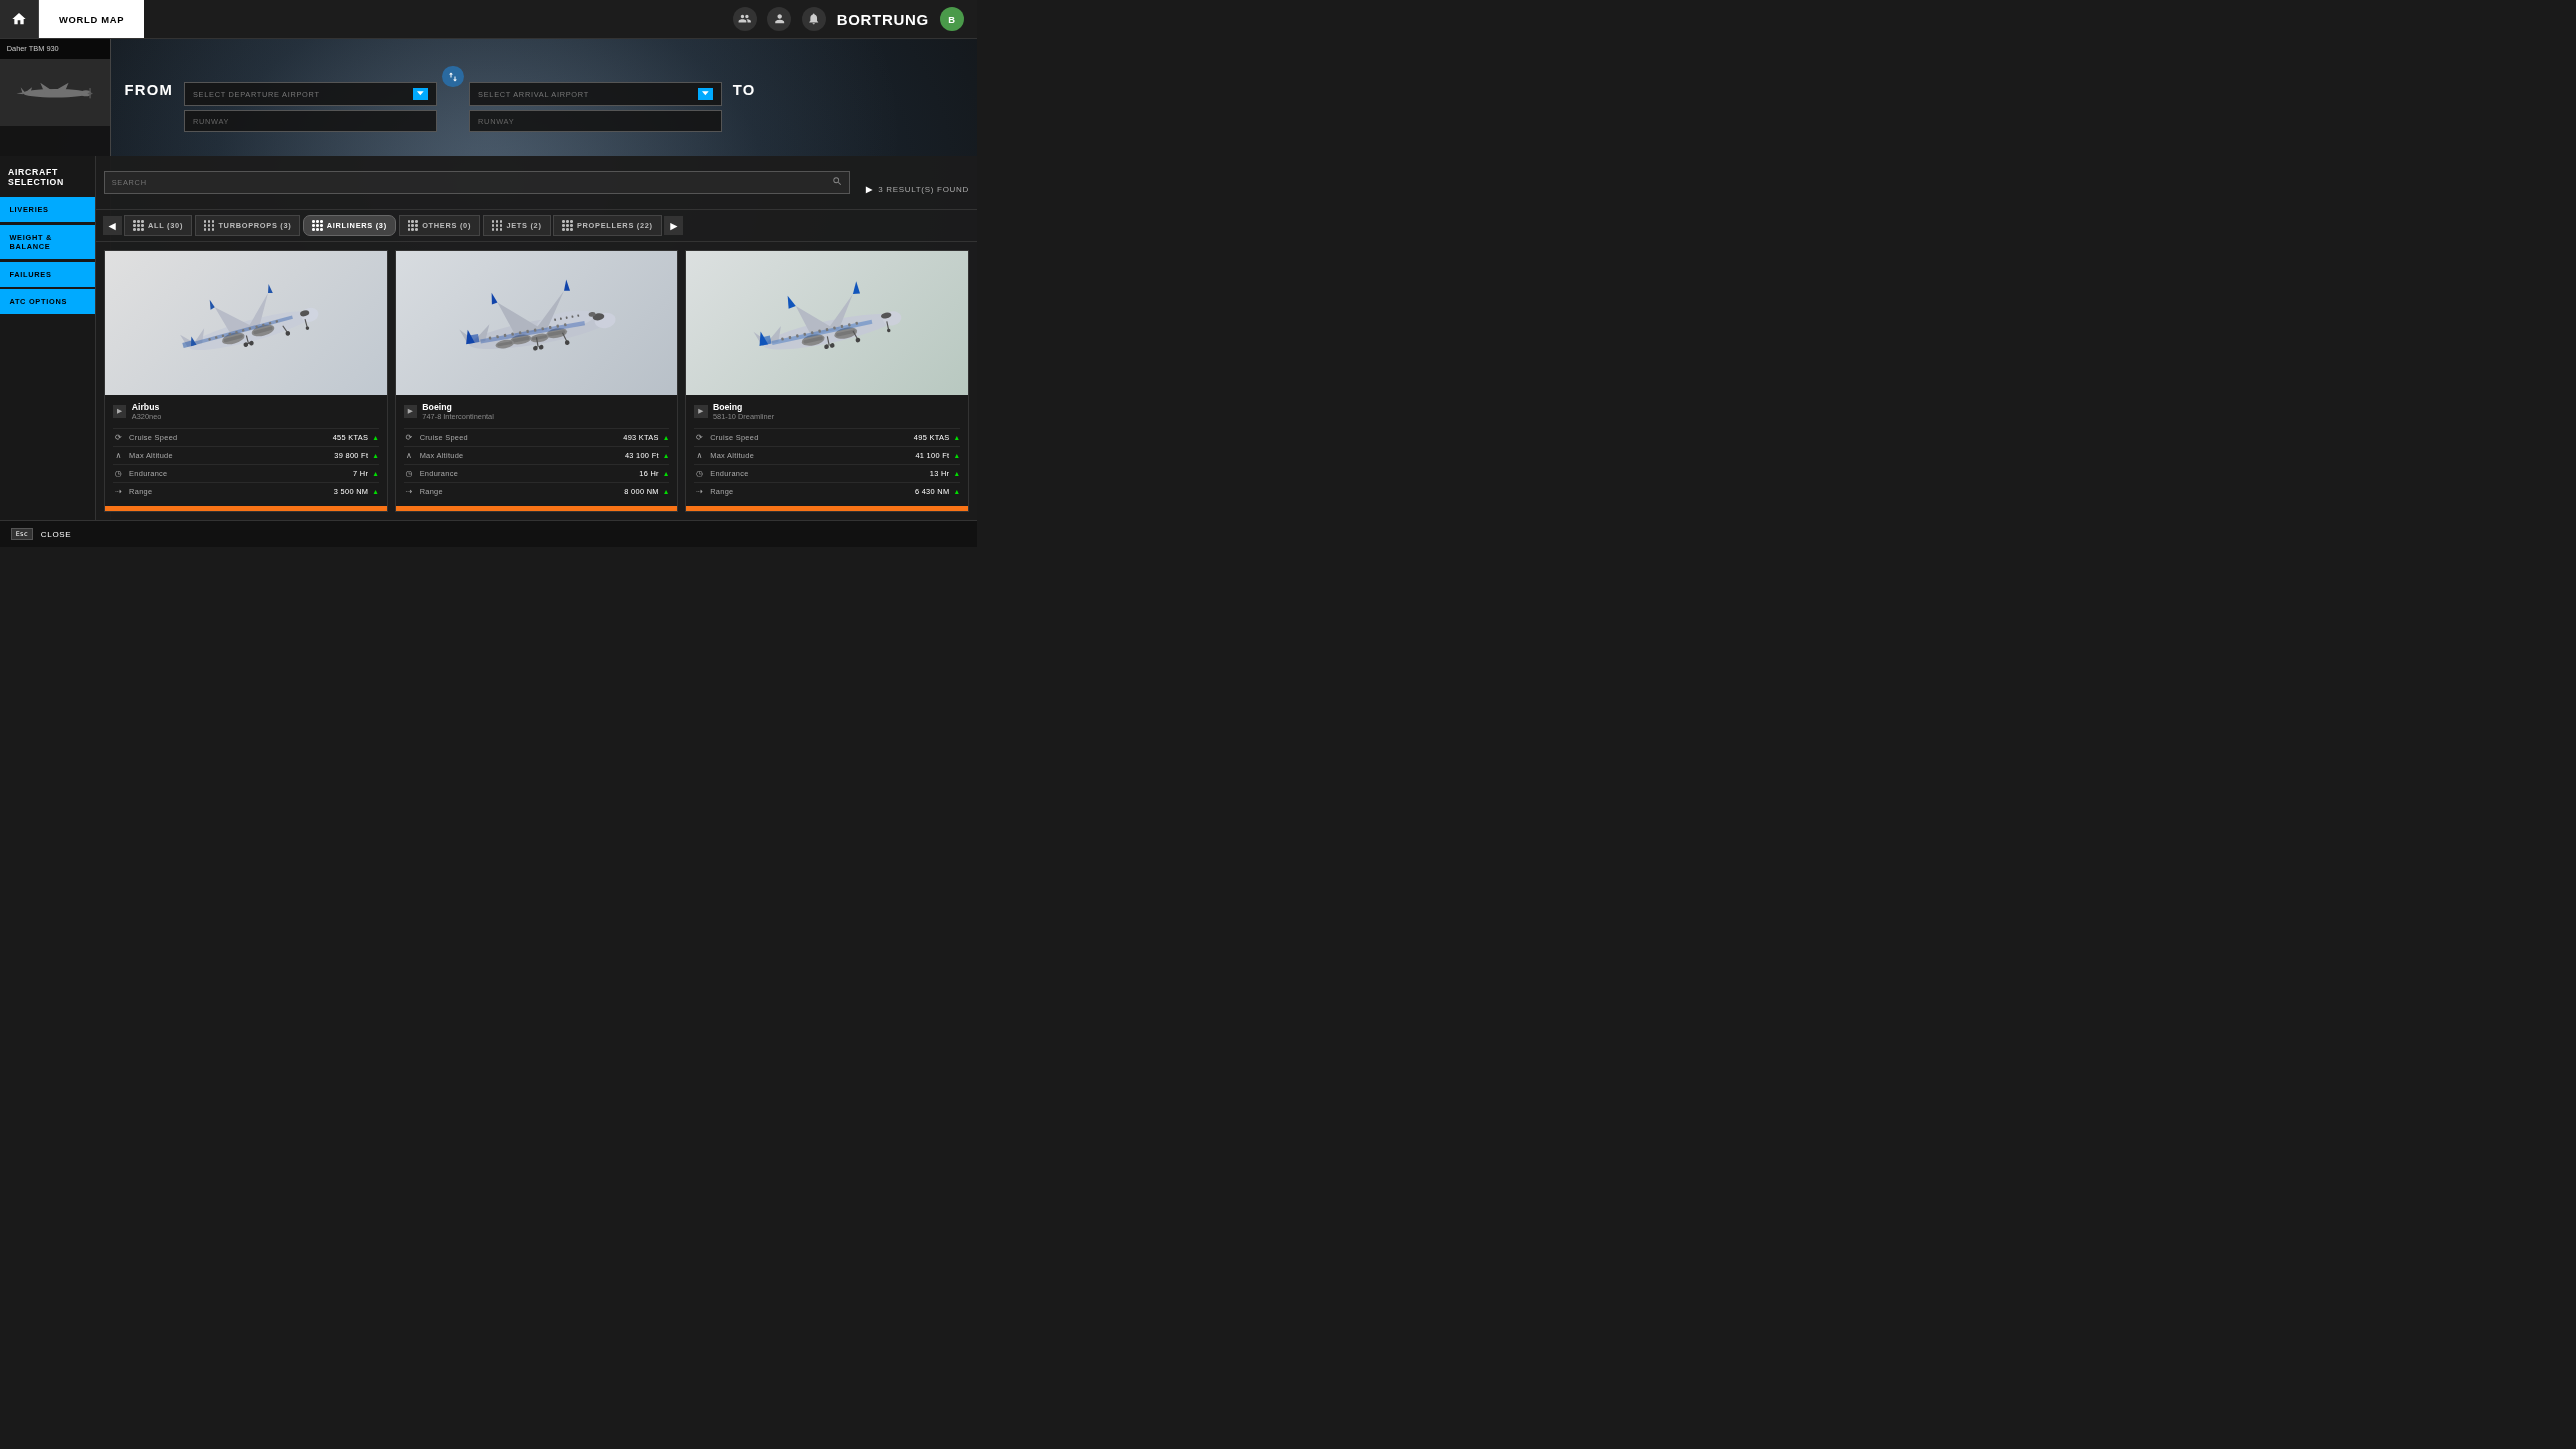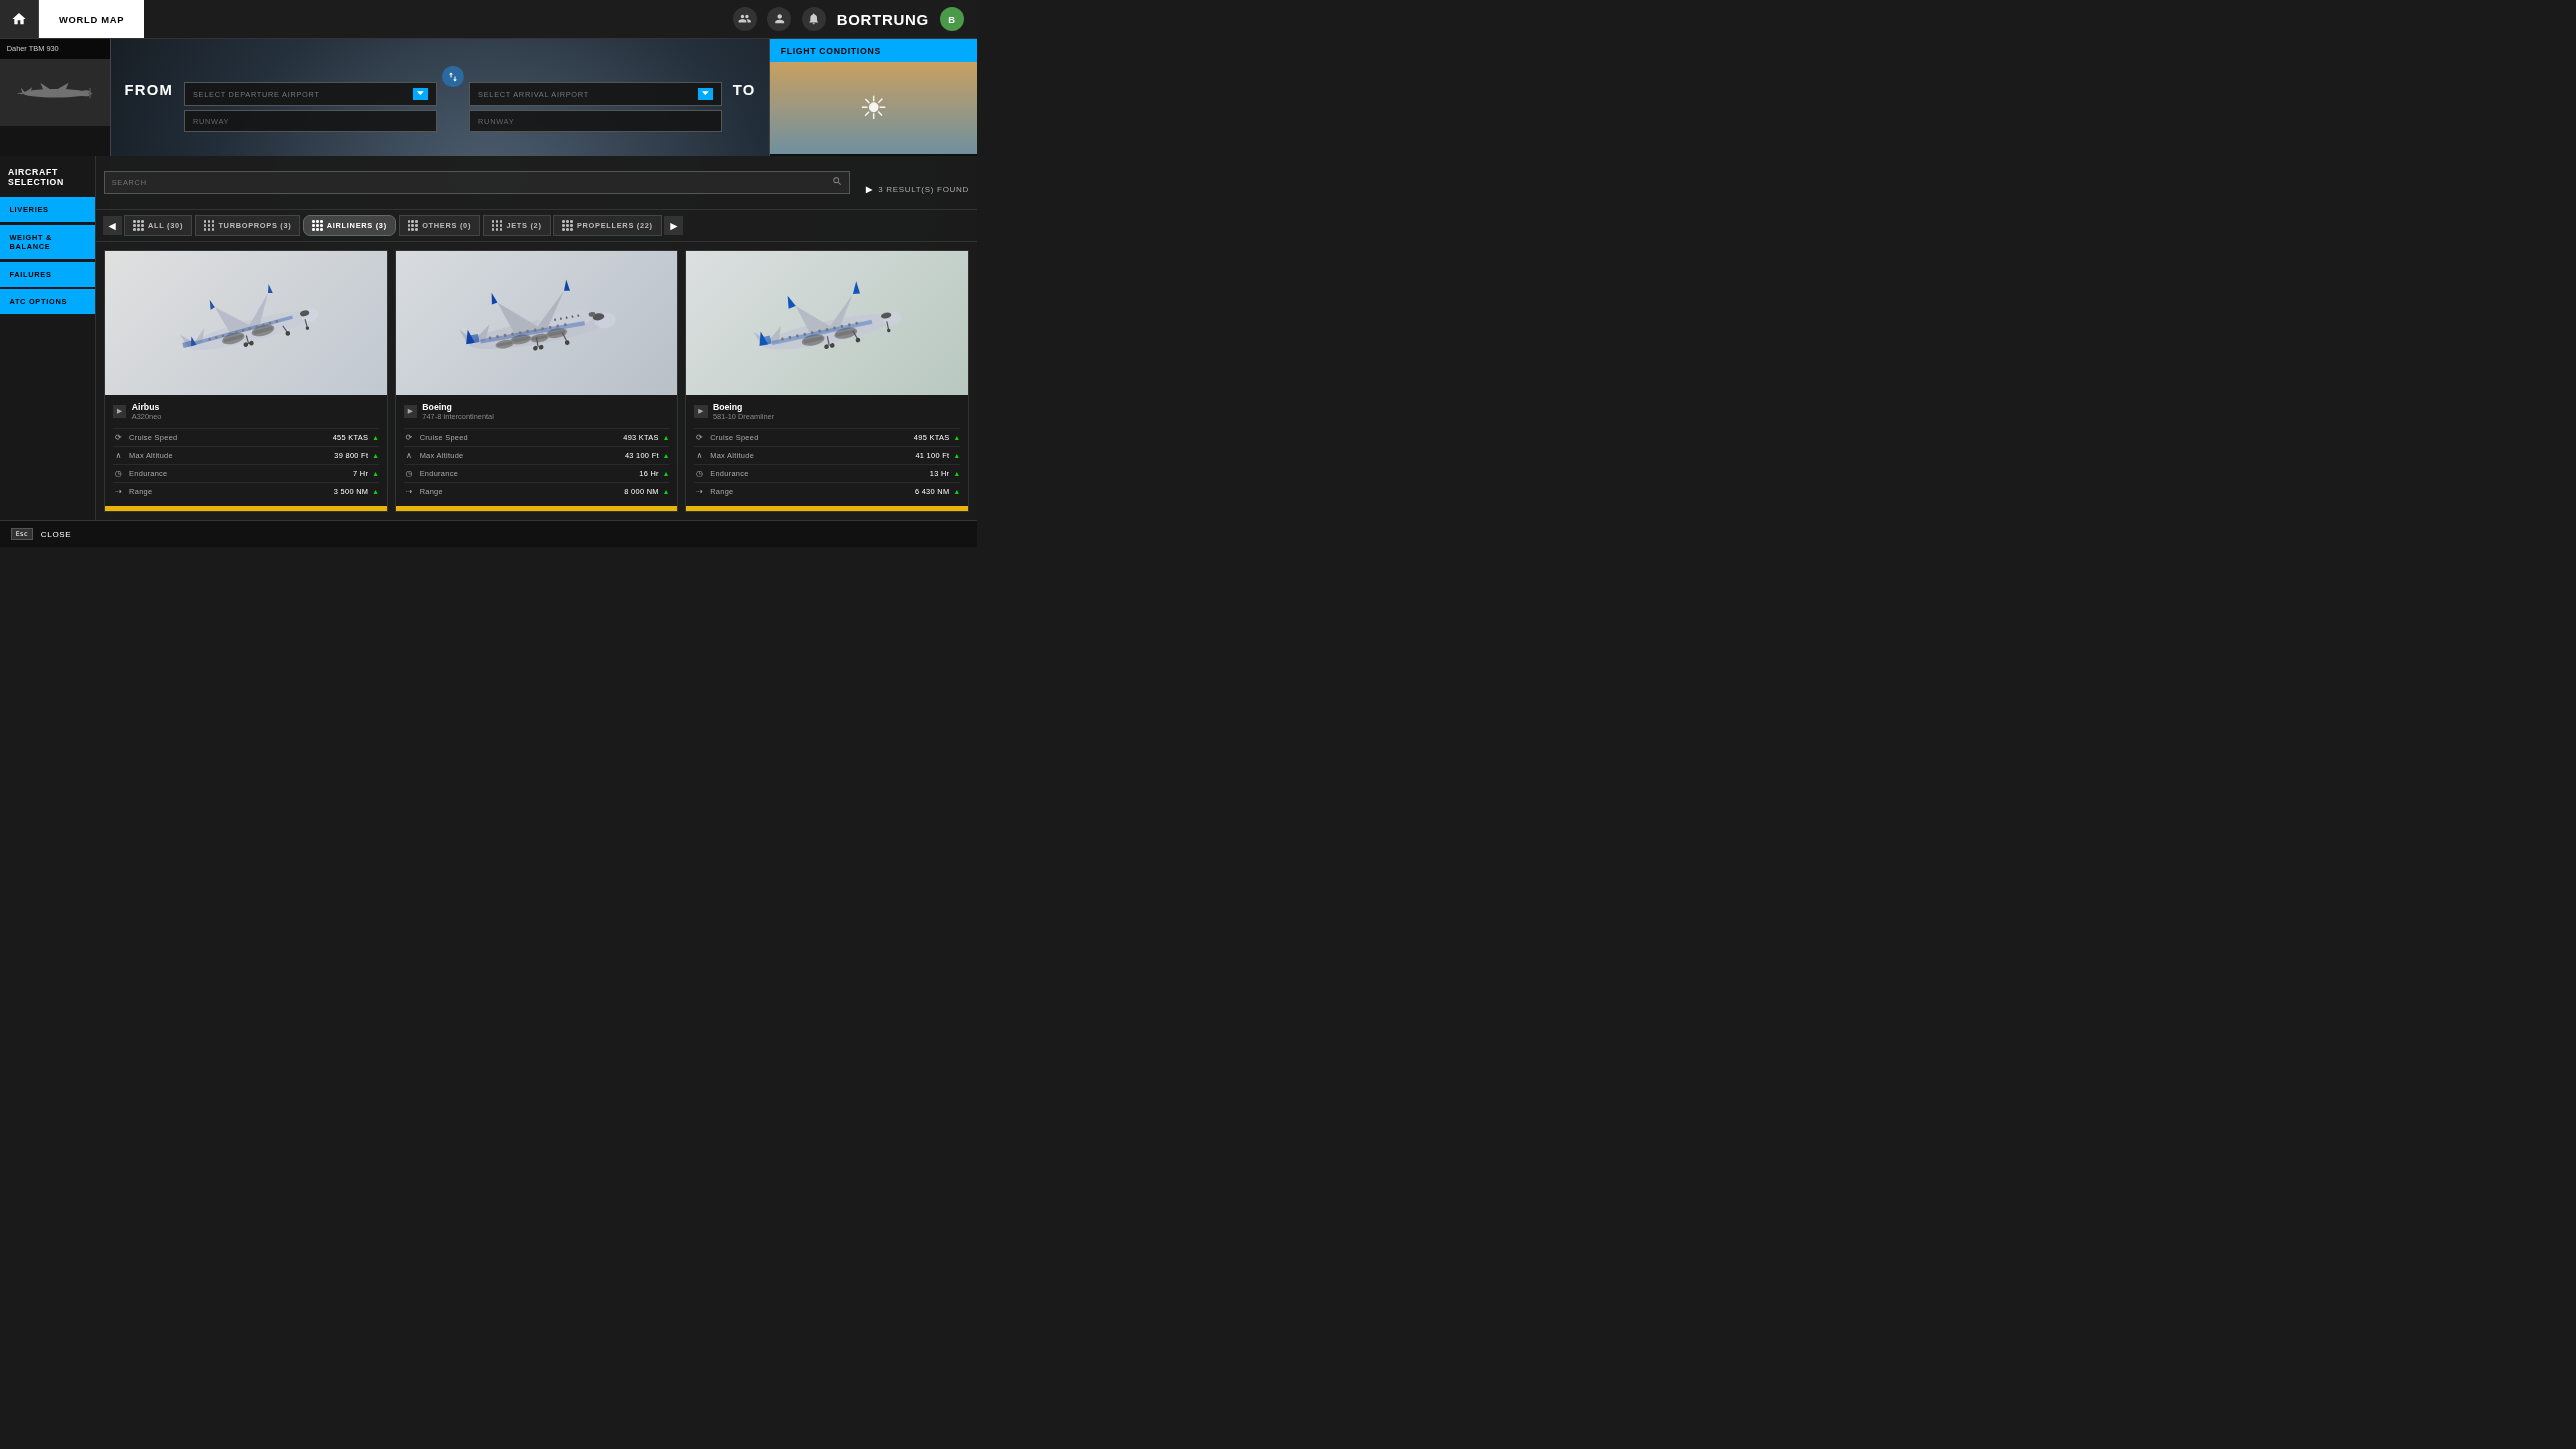--- a/index.html
+++ b/index.html
@@ -383,21 +383,21 @@
     
     .aircraft-grid {
       display: flex;
       gap: 6.7px;
       padding: 8px;
       overflow-y: auto;
       flex: 1;
     }
     .aircraft-card {
       flex: 1;
-      background: #eab308;
+      background: #f97316;
       border: 0.7px solid #333;
       cursor: pointer;
       min-width: 0;
     }
     .aircraft-card-image {
       width: 100%;
       height: 144px;
       background: #ddd;
       display: flex;
       align-items: center;
@@ -609,28 +609,20 @@
           <div style="width:21.5px; flex-shrink:0;"></div>
           <div class="runway-box" style="flex:1;">
             <span style="color:#666; font-size:7.4px; letter-spacing:0.7px;">RUNWAY</span>
           </div>
         </div>
       </div>
       <span class="to-label">TO</span>
     </div>
   </div>
 
-  <div class="flight-conditions-panel">
-    <div class="flight-conditions-header">
-      <span>FLIGHT CONDITIONS</span>
-    </div>
-    <div class="flight-conditions-body">
-      <div class="sun-icon">☀</div>
-    </div>
-  </div>
 
   <div class="content-panel">
 
     <div class="sidebar">
       <div class="sidebar-title">AIRCRAFT SELECTION</div>
       <button class="sidebar-btn">
         <span>LIVERIES</span>
       </button>
       <button class="sidebar-btn">
         <span>WEIGHT &amp; BALANCE</span>

